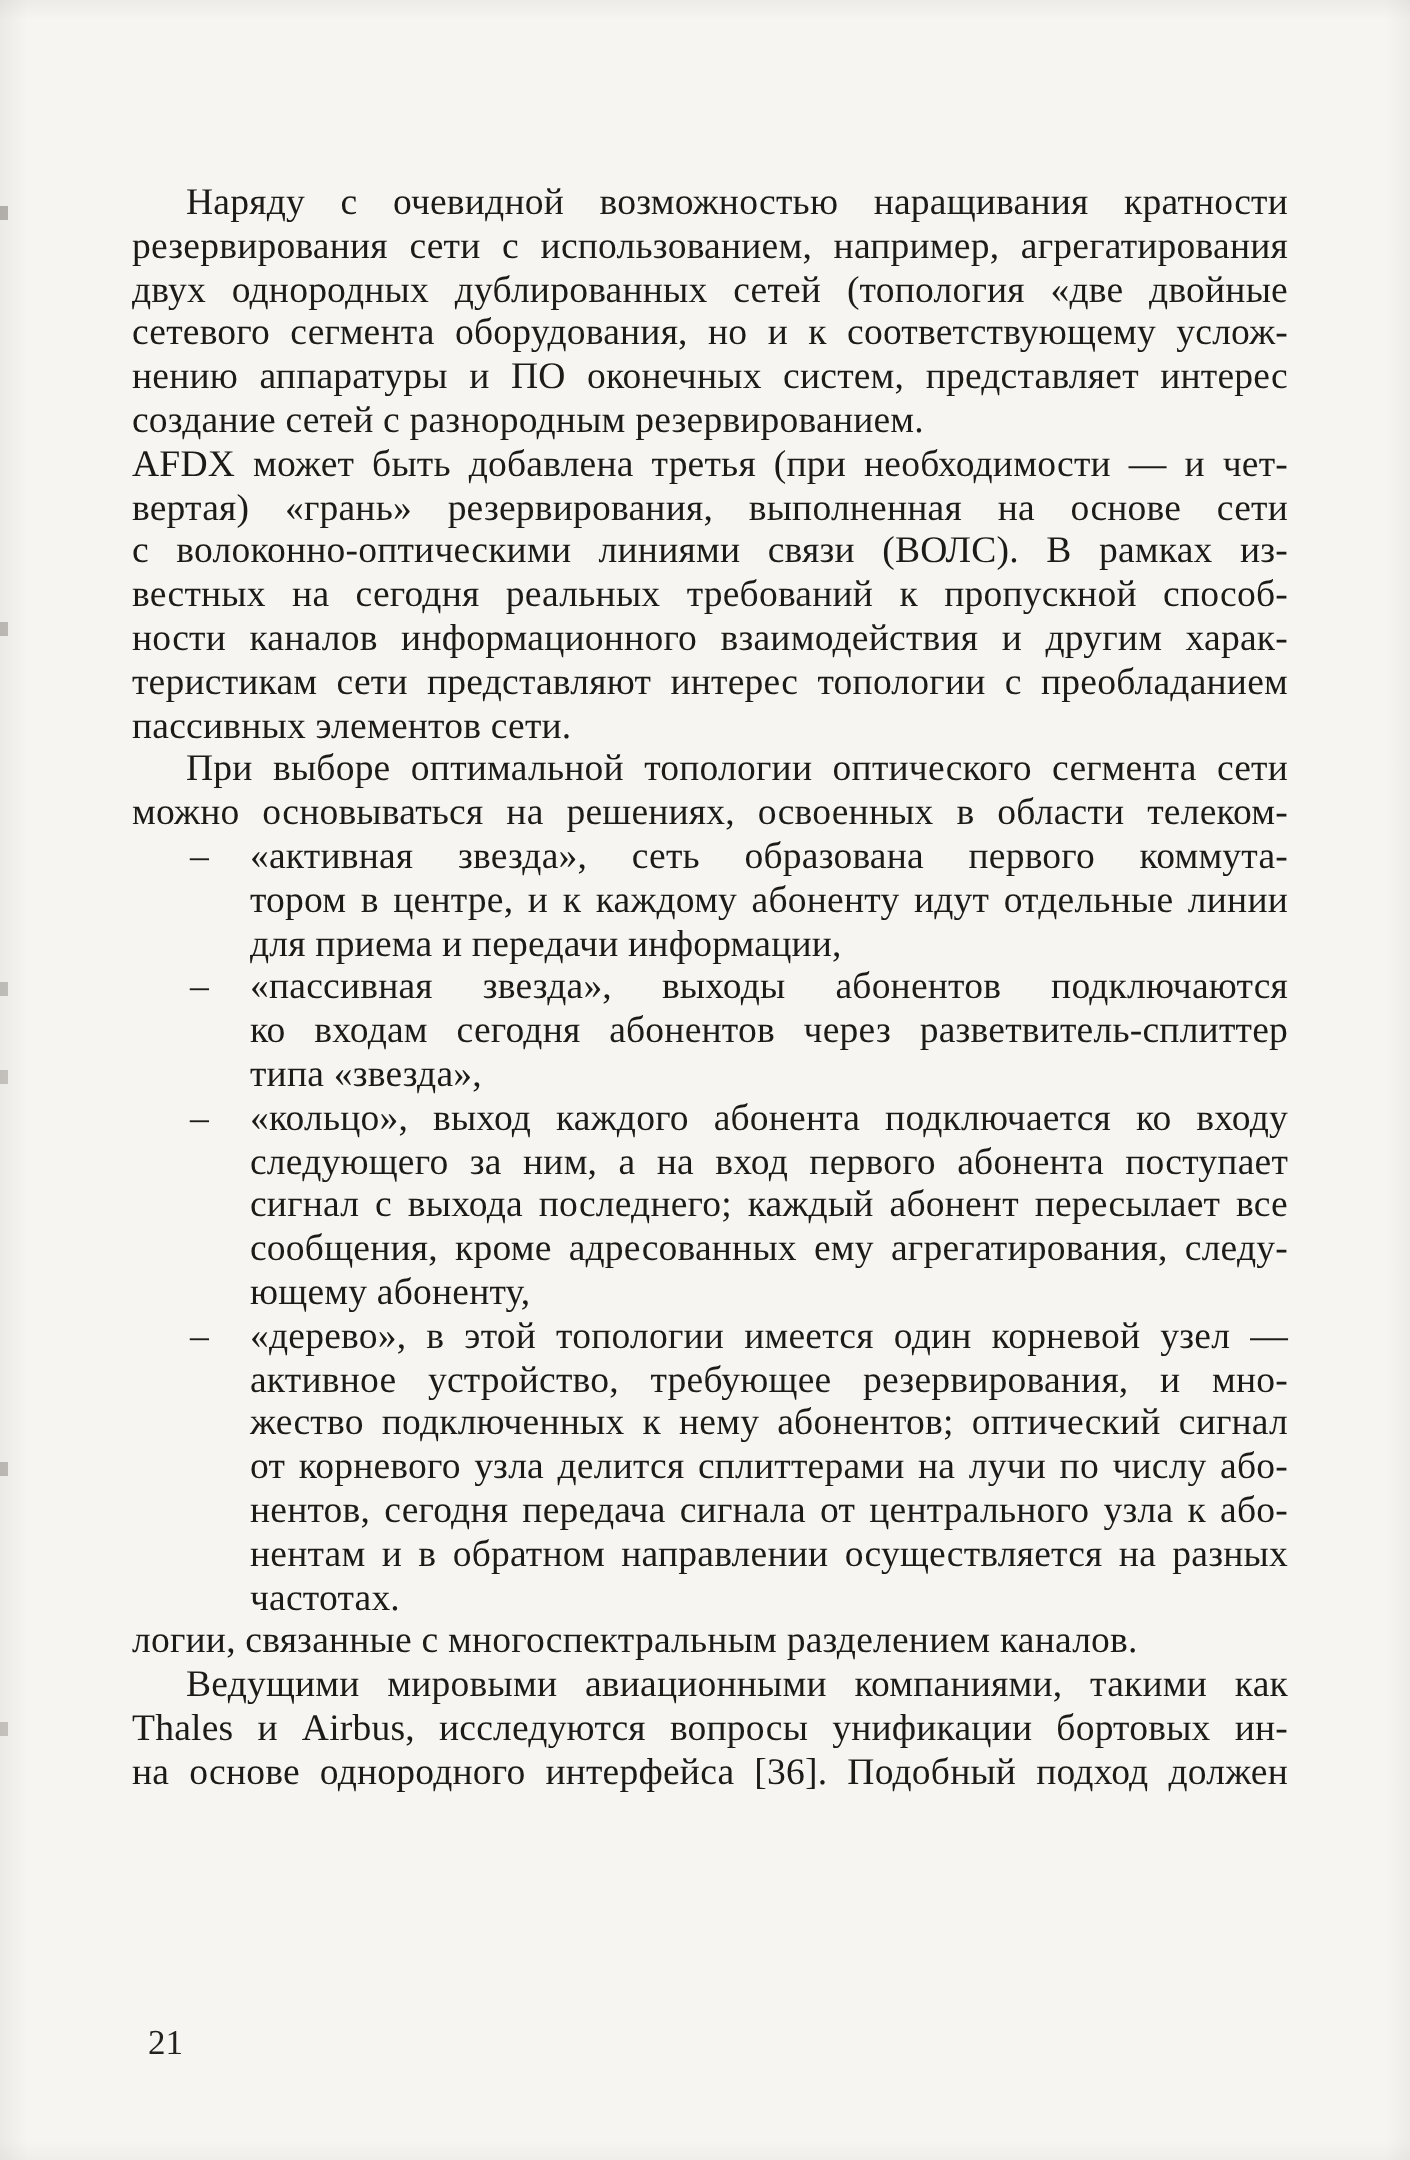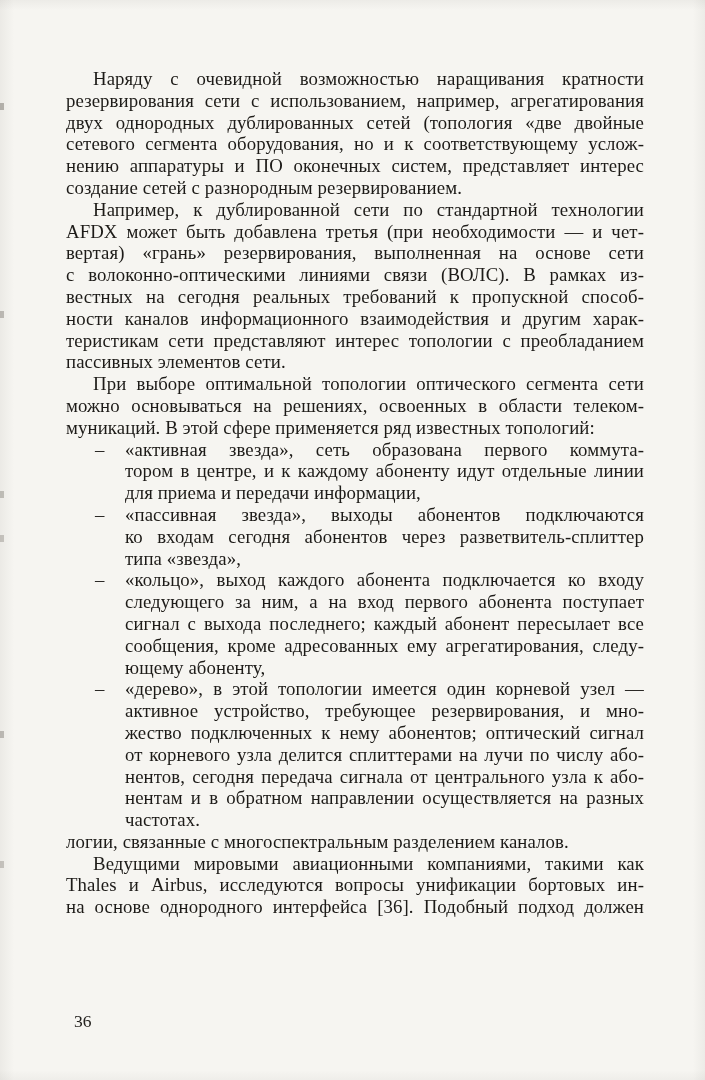--- a/index.html
+++ b/index.html
@@ -29,21 +29,21 @@
     box-shadow:
       0 208px 0 rgba(70,63,55,0.30),
       0 388px 0 rgba(70,63,55,0.28),
       0 432px 0 rgba(70,63,55,0.25),
       0 628px 0 rgba(70,63,55,0.30),
       0 758px 0 rgba(70,63,55,0.25);
   }
   .text-block {
     position: absolute;
     left: 66px;
-    top: 68px;
+    top: 91px;
     width: 578px;
     font-size: 18.8px;
     line-height: 21.8px;
     letter-spacing: 0.1px;
   }
   .line {
     text-align: justify;
     text-align-last: justify;
   }
   .line.last { text-align-last: left; }
@@ -73,33 +73,31 @@
   <main class="text-block" id="blocks">
       <div class="block paragraph">
         <div class="line first">Наряду с очевидной возможностью наращивания кратности</div>
         <div class="line">резервирования сети с использованием, например, агрегатирования</div>
         <div class="line">двух однородных дублированных сетей (топология «две двойные</div>
         <div class="line">сетевого сегмента оборудования, но и к соответствующему услож-</div>
         <div class="line">нению аппаратуры и ПО оконечных систем, представляет интерес</div>
         <div class="line last">создание сетей с разнородным резервированием.</div>
       </div>
       <div class="block paragraph">
-        <div class="line first">Например, к дублированной сети по стандартной технологии</div>
         <div class="line">AFDX может быть добавлена третья (при необходимости — и чет-</div>
         <div class="line">вертая) «грань» резервирования, выполненная на основе сети</div>
         <div class="line">с волоконно-оптическими линиями связи (ВОЛС). В рамках из-</div>
         <div class="line">вестных на сегодня реальных требований к пропускной способ-</div>
         <div class="line">ности каналов информационного взаимодействия и другим харак-</div>
         <div class="line">теристикам сети представляют интерес топологии с преобладанием</div>
         <div class="line last">пассивных элементов сети.</div>
       </div>
       <div class="block paragraph">
         <div class="line first">При выборе оптимальной топологии оптического сегмента сети</div>
         <div class="line">можно основываться на решениях, освоенных в области телеком-</div>
-        <div class="line last">муникаций. В этой сфере применяется ряд известных топологий:</div>
       </div>
       <div class="block list_item">
         <span class="marker">–</span>
         <div class="line first">«активная звезда», сеть образована первого коммута-</div>
         <div class="line">тором в центре, и к каждому абоненту идут отдельные линии</div>
         <div class="line last">для приема и передачи информации,</div>
       </div>
       <div class="block list_item">
         <span class="marker">–</span>
         <div class="line first">«пассивная звезда», выходы абонентов подключаются</div>
@@ -126,14 +124,14 @@
       </div>
       <div class="block paragraph">
         <div class="line last">логии, связанные с многоспектральным разделением каналов.</div>
       </div>
       <div class="block paragraph">
         <div class="line first">Ведущими мировыми авиационными компаниями, такими как</div>
         <div class="line">Thales и Airbus, исследуются вопросы унификации бортовых ин-</div>
         <div class="line">на основе однородного интерфейса [36]. Подобный подход должен</div>
       </div>
     </main>
-  <span class="page-number">36</span>
+  <span class="page-number">21</span>
 </div>
 
 </body></html>

